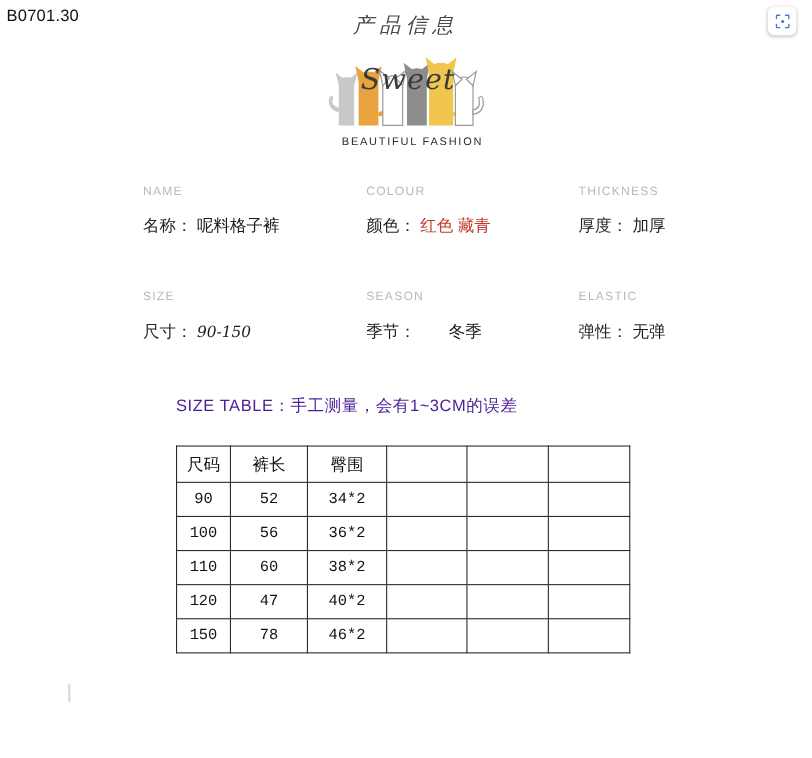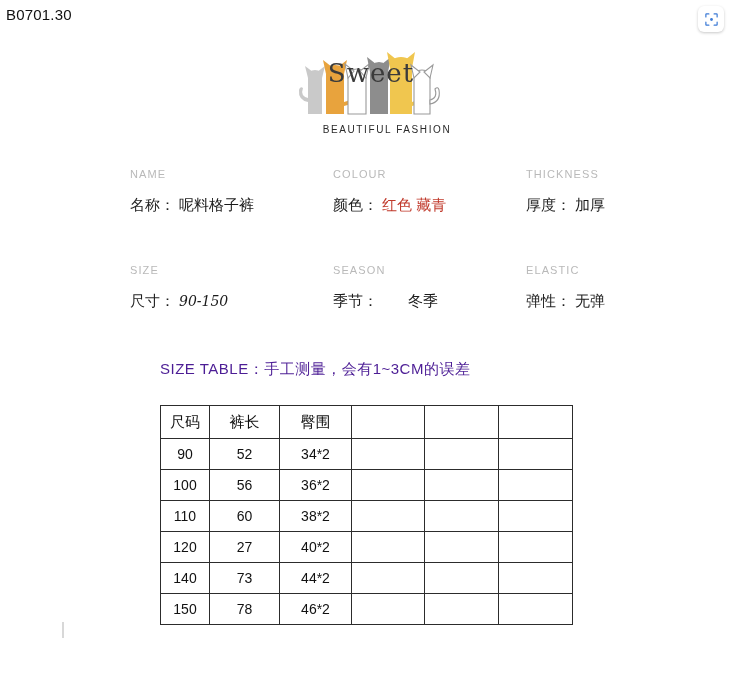--- a/index.html
+++ b/index.html
@@ -70,29 +70,30 @@
     width: 150px;
     height: 70px;
   }
   .logo-script {
     position: absolute;
     left: 0;
     top: 10px;
     width: 150px;
     text-align: center;
     font-family: "DejaVu Serif", serif;
+    font-style: italic;
     font-size: 26px;
     color: #3b3b3b;
     letter-spacing: 1px;
     z-index: 3;
     pointer-events: none;
   }
   .logo-sub {
     position: absolute;
-    left: 16px;
+    left: 4px;
     top: 76px;
     width: 150px;
     text-align: center;
     font-size: 10px;
     letter-spacing: 1.6px;
     color: #2a2a2a;
   }
 
   
   .info {
@@ -153,20 +154,21 @@
     width: 412px;
     table-layout: fixed;
   }
   table.size-table td {
     border: 1px solid #2c2c2c;
     height: 30px;
     text-align: center;
     font-size: 14px;
     color: #111111;
     padding: 0;
+    font-family: Liberation Mono, monospace;
   }
   table.size-table tr.head td {
     font-size: 15px;
     height: 32px;
   }
   .col-a { width: 49px; }
   .col-b { width: 70px; }
   .col-c { width: 72px; }
   .col-d { width: 73px; }
   .col-e { width: 74px; }
@@ -191,20 +193,21 @@
   <div class="expand-box">
     <svg width="15" height="15" viewBox="0 0 16 16">
       <path d="M2 5.2V2.6A0.6 0.6 0 0 1 2.6 2H5.2" fill="none" stroke="#3d7bd6" stroke-width="1.3" stroke-linecap="round"></path>
       <path d="M10.8 2H13.4A0.6 0.6 0 0 1 14 2.6V5.2" fill="none" stroke="#3d7bd6" stroke-width="1.3" stroke-linecap="round"></path>
       <path d="M14 10.8V13.4A0.6 0.6 0 0 1 13.4 14H10.8" fill="none" stroke="#3d7bd6" stroke-width="1.3" stroke-linecap="round"></path>
       <path d="M5.2 14H2.6A0.6 0.6 0 0 1 2 13.4V10.8" fill="none" stroke="#3d7bd6" stroke-width="1.3" stroke-linecap="round"></path>
       <circle cx="8" cy="8" r="1.5" fill="#3d7bd6"></circle>
     </svg>
   </div>
 
+  <div class="header-title">产品信息</div>
 
   <div class="logo-wrap">
     <svg class="logo-cats" viewBox="0 0 150 70">
 
       <g>
         <path d="M12 66 L12 30 Q12 22 19 22 Q26 22 26 30 L26 66 Z" fill="#c9c9c9"></path>
         <path d="M12 30 L9 18 L17 24 Z" fill="#c9c9c9"></path>
         <path d="M26 30 L29 18 L21 24 Z" fill="#c9c9c9"></path>
         <path d="M12 54 Q2 52 3 42 Q4 38 7 40 Q4 48 12 50 Z" fill="#c9c9c9"></path>
       </g>
@@ -333,30 +336,22 @@
       <tr>
         <td>110</td>
         <td>60</td>
         <td>38*2</td>
         <td></td>
         <td></td>
         <td></td>
       </tr>
       <tr>
         <td>120</td>
-        <td>27</td>
+        <td>47</td>
         <td>40*2</td>
-        <td></td>
-        <td></td>
-        <td></td>
-      </tr>
-      <tr>
-        <td>140</td>
-        <td>73</td>
-        <td>44*2</td>
         <td></td>
         <td></td>
         <td></td>
       </tr>
       <tr>
         <td>150</td>
         <td>78</td>
         <td>46*2</td>
         <td></td>
         <td></td>

